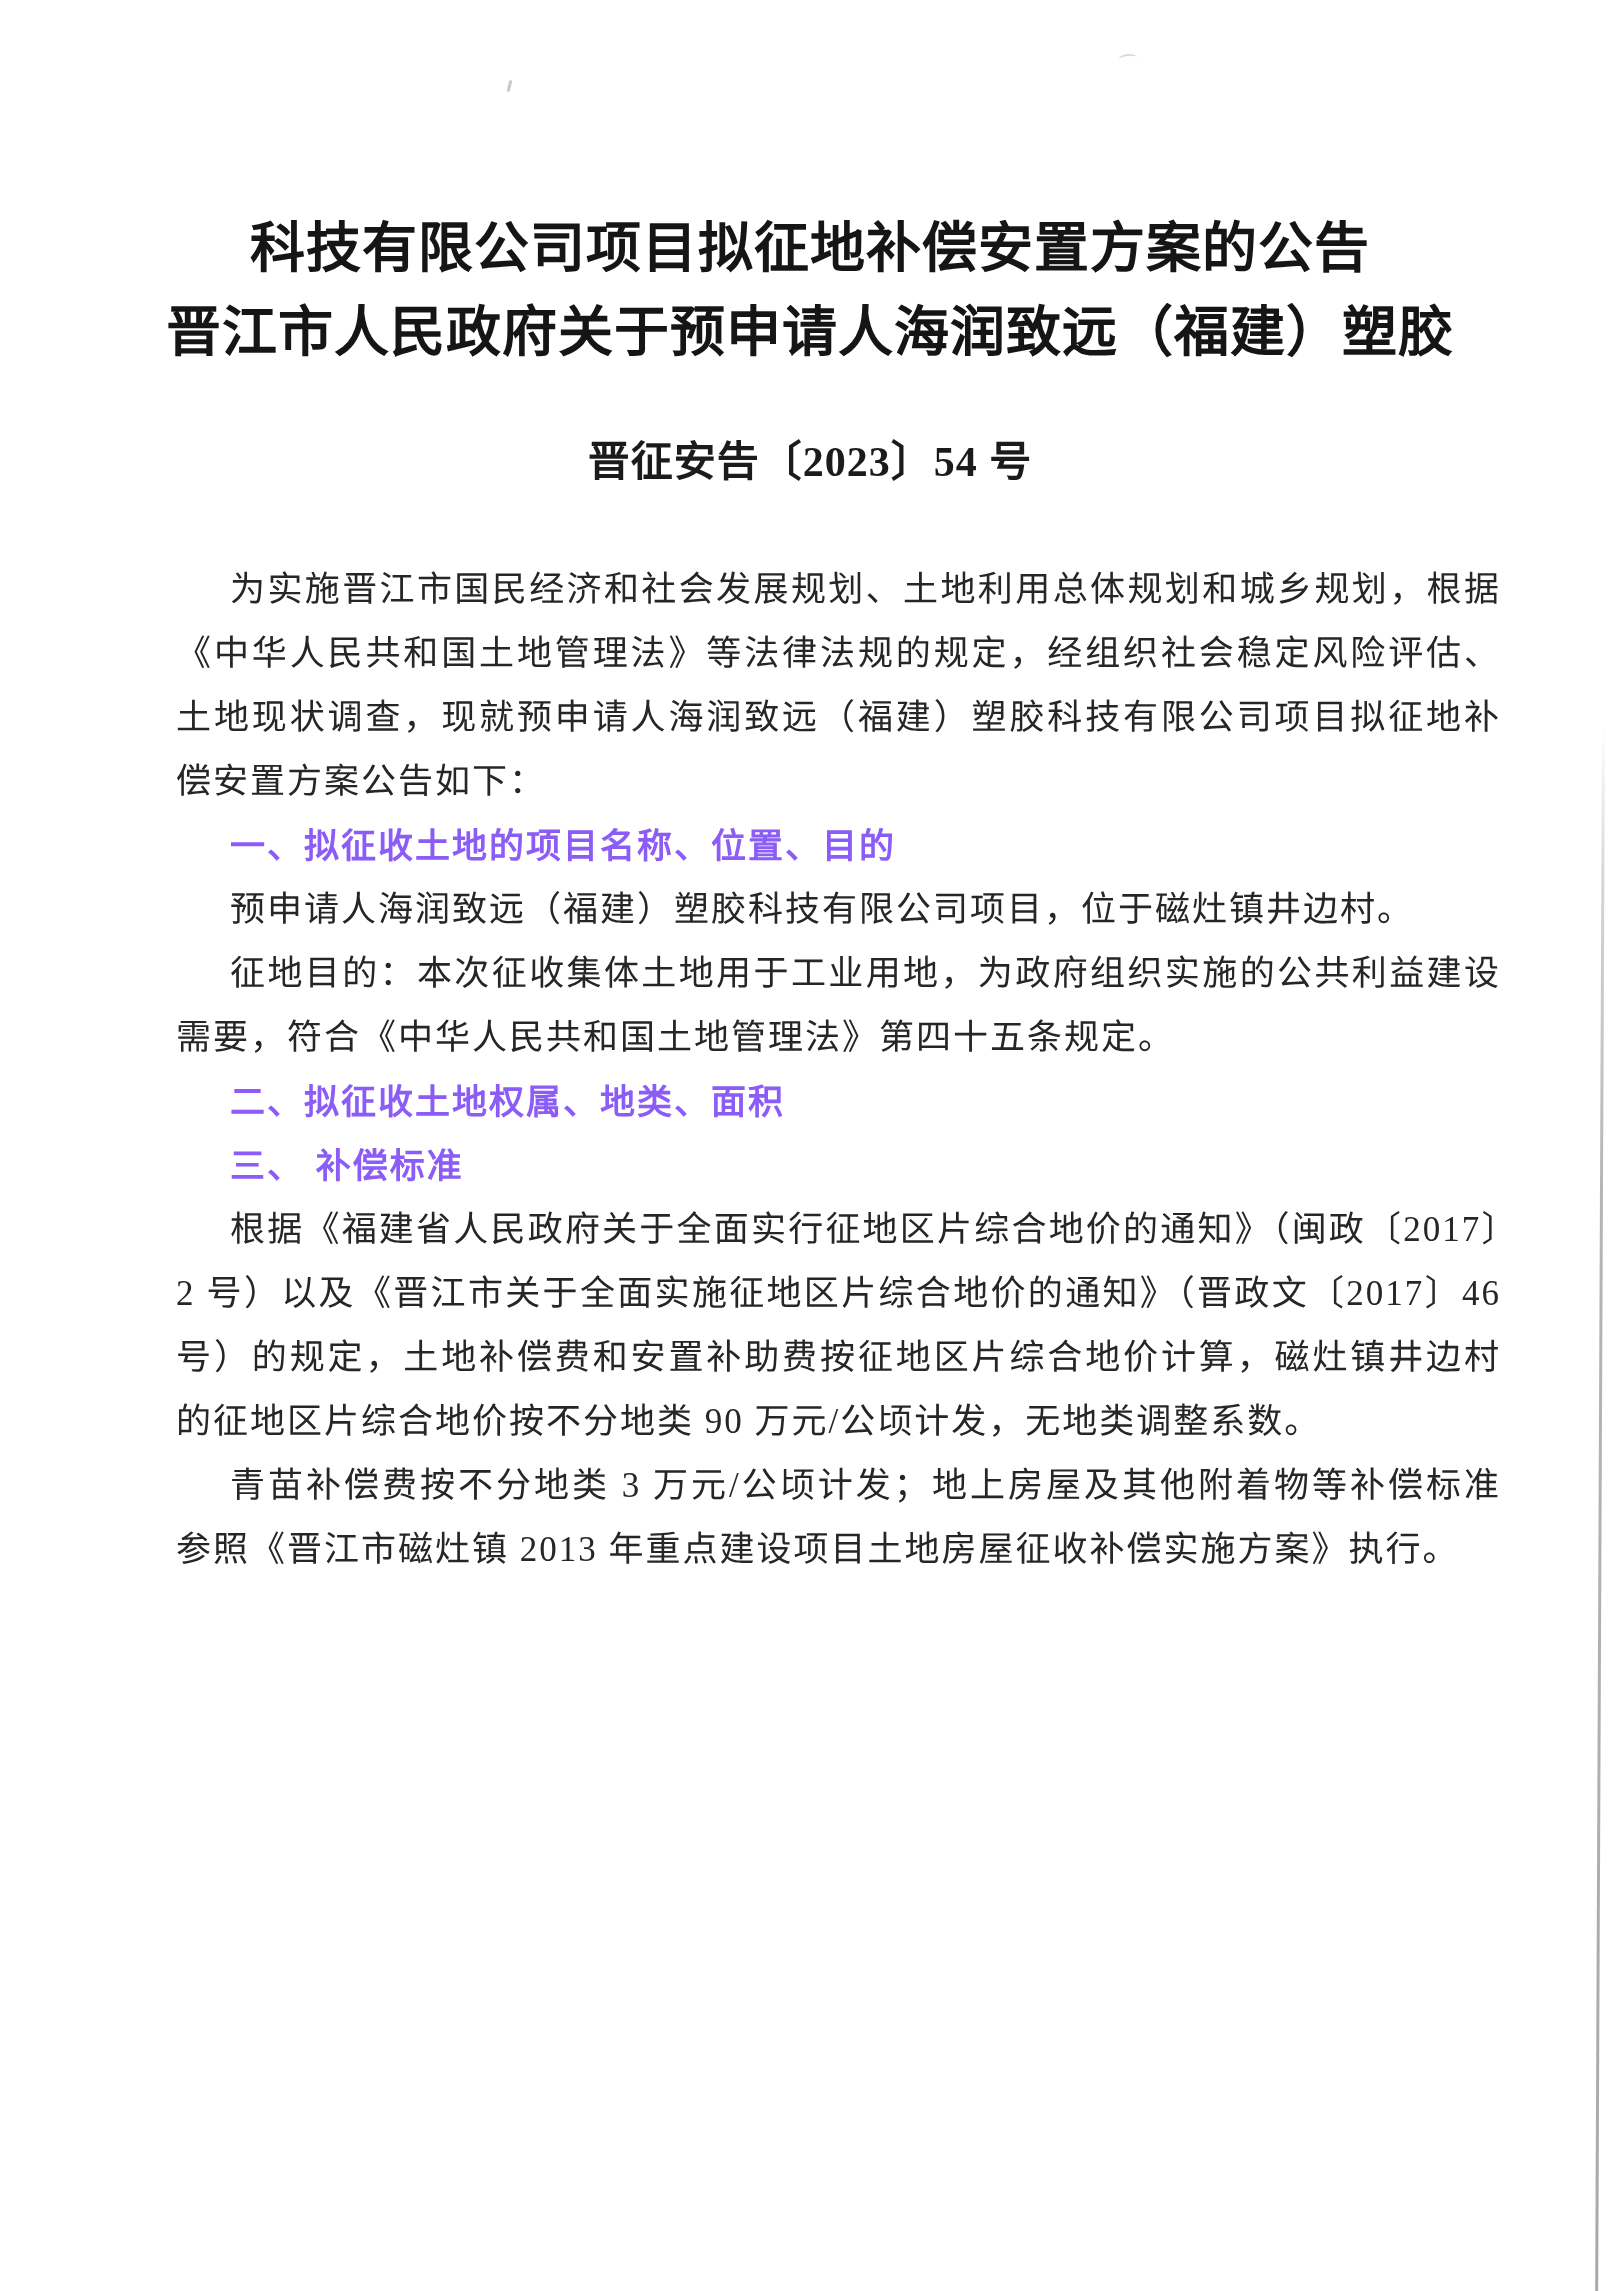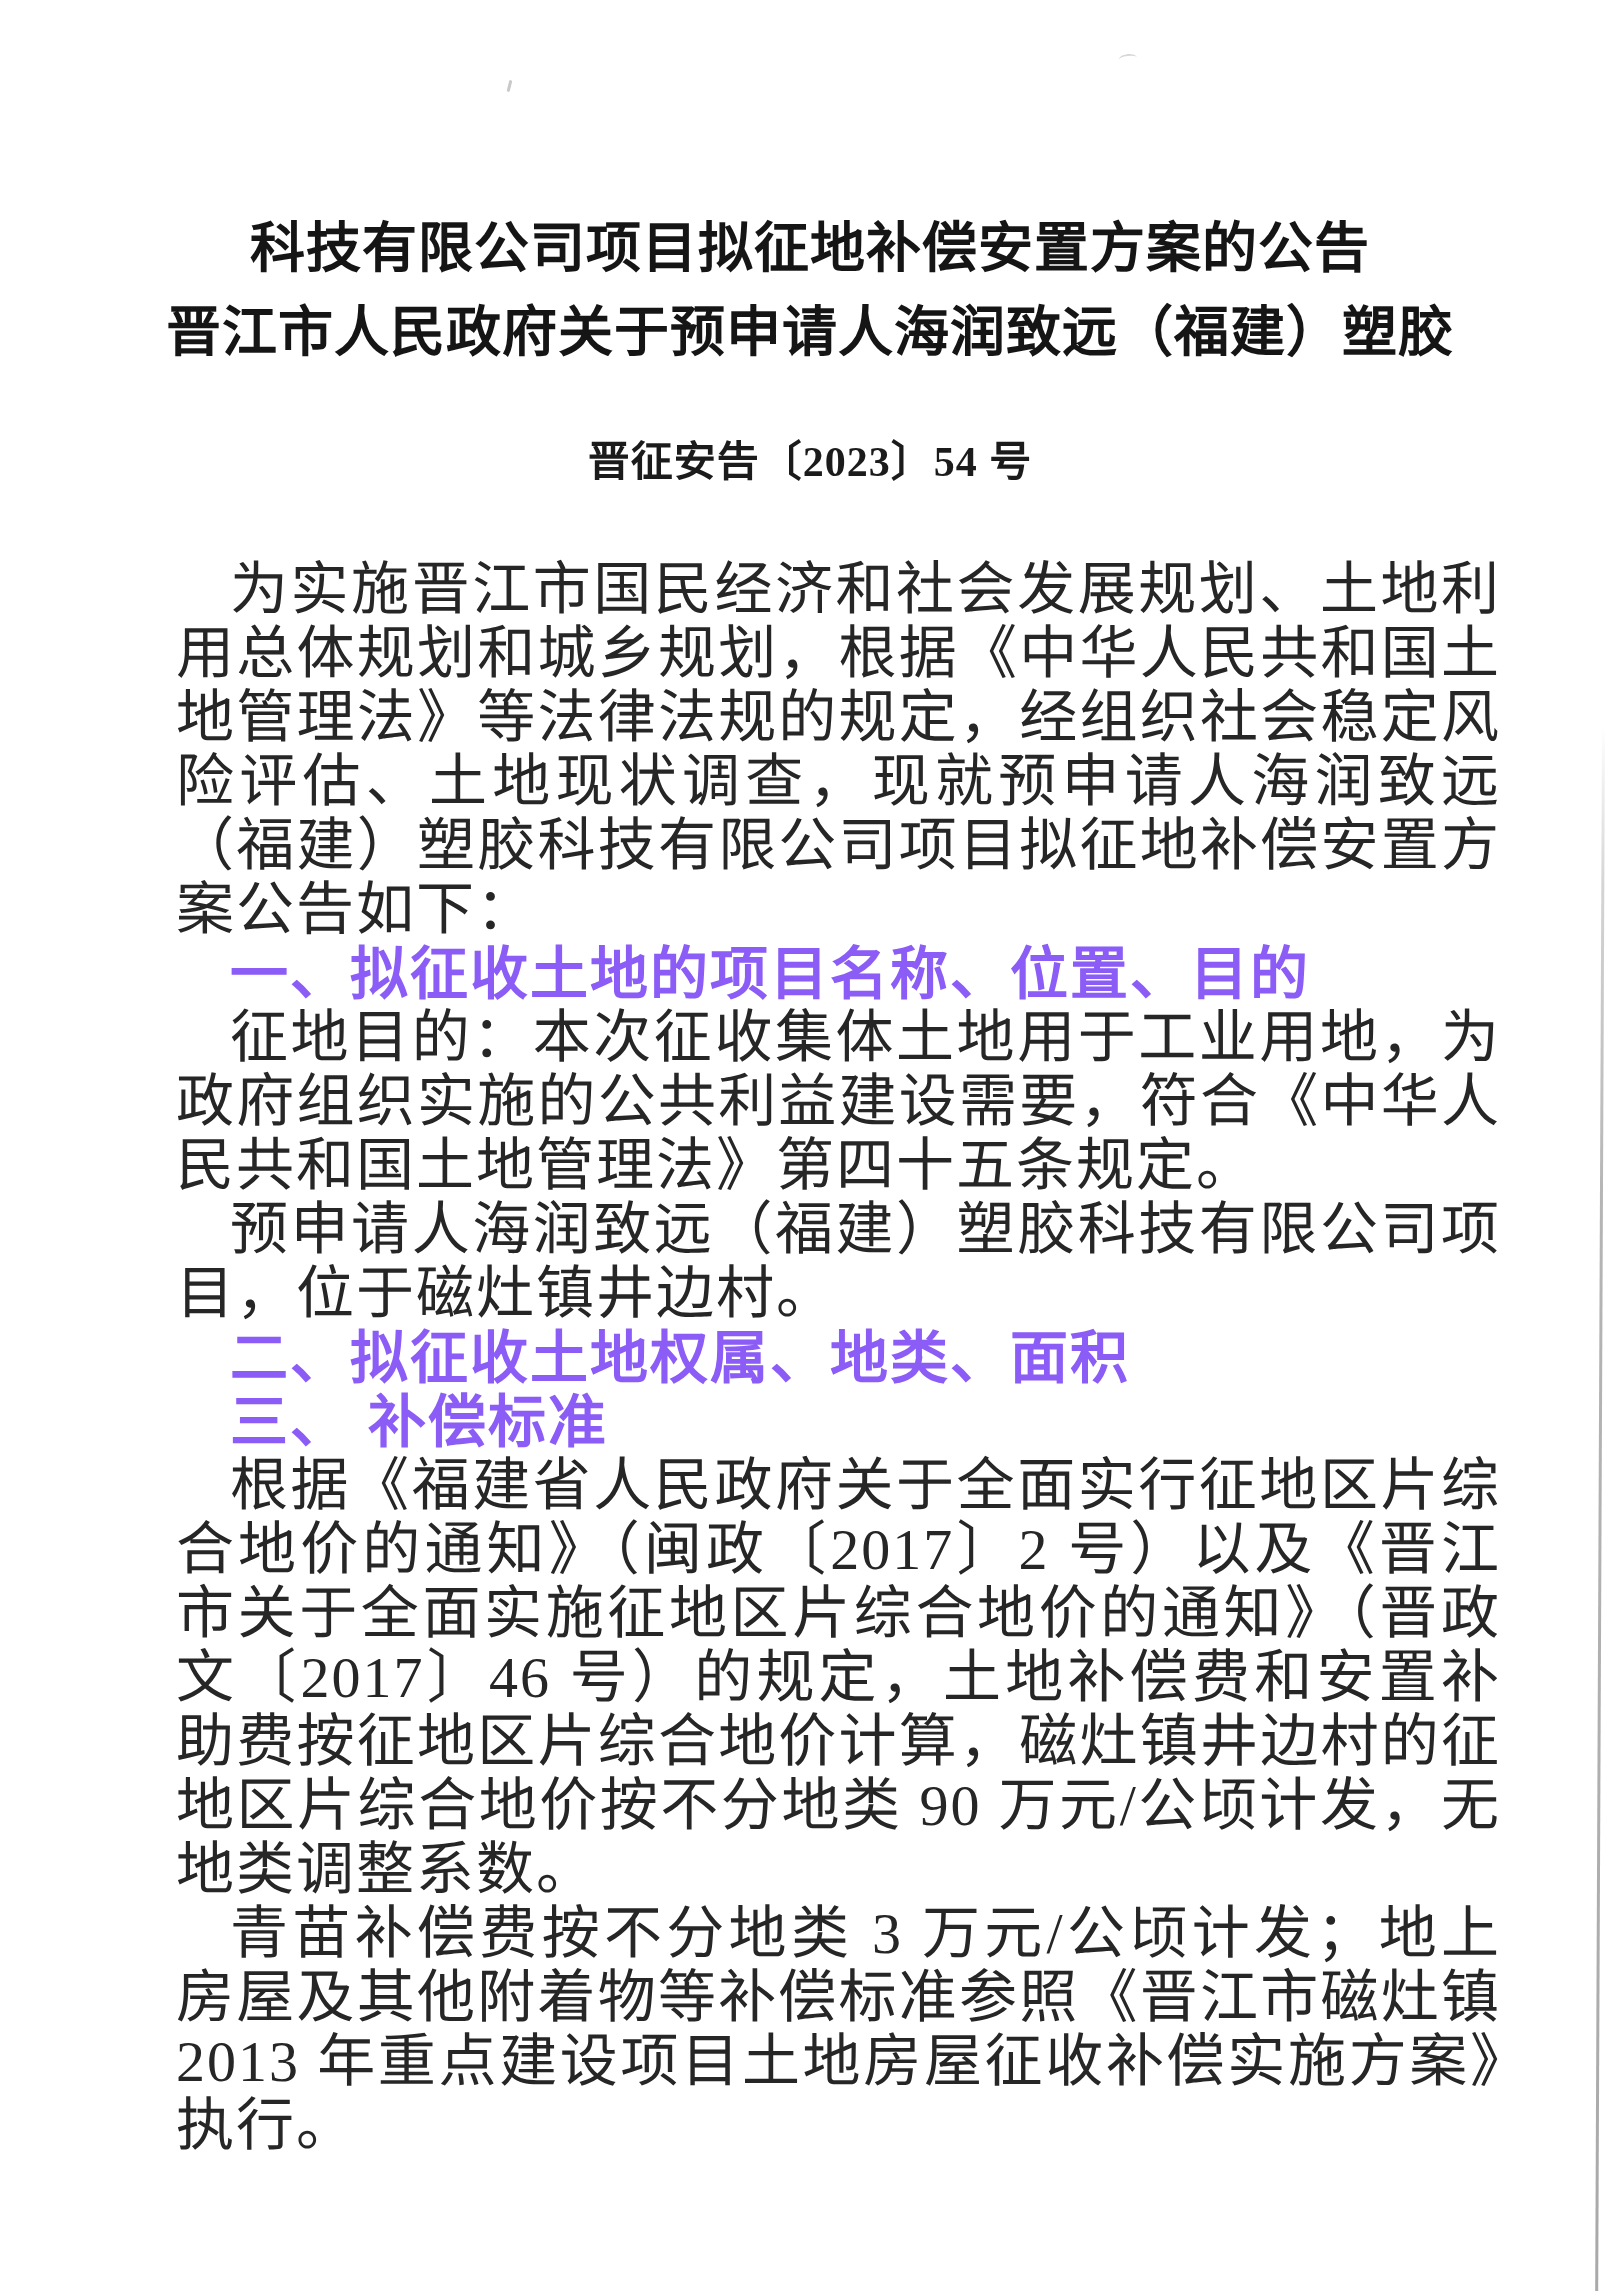--- a/index.html
+++ b/index.html
@@ -28,21 +28,21 @@
     text-align: center;
     font-family: "Liberation Serif", "DejaVu Serif", serif;
     font-weight: bold;
     font-size: 42px;
     line-height: 45px;
     color: #1b1b1b;
     letter-spacing: 1px;
   }
   .doc-body {
     margin: 73px 119px 0 176px;
-    font-size: 58px;
+    font-size: 35px;
     line-height: 64px;
     text-align: justify;
     color: #262626;
     letter-spacing: 2px;
   }
   .doc-body p { margin: 0; padding: 0; text-indent: 54px; }
   .doc-body p.heading {
     font-family: "Liberation Sans", "DejaVu Sans", sans-serif;
     font-weight: bold;
     color: #8b5cf6;
@@ -88,22 +88,22 @@
   <h1 class="doc-title">
     <span class="title-line">科技有限公司项目拟征地补偿安置方案的公告</span>
     <span class="title-line">晋江市人民政府关于预申请人海润致远（福建）塑胶</span>
   </h1>
 
   <div class="doc-number">晋征安告〔2023〕54 号</div>
 
   <section class="doc-body">
     <p class="para">为实施晋江市国民经济和社会发展规划、土地利用总体规划和城乡规划，根据《中华人民共和国土地管理法》等法律法规的规定，经组织社会稳定风险评估、土地现状调查，现就预申请人海润致远（福建）塑胶科技有限公司项目拟征地补偿安置方案公告如下：</p>
     <p class="heading">一、拟征收土地的项目名称、位置、目的</p>
+    <p class="para">预申请人海润致远（福建）塑胶科技有限公司项目，位于磁灶镇井边村。</p>
     <p class="para">征地目的：本次征收集体土地用于工业用地，为政府组织实施的公共利益建设需要，符合《中华人民共和国土地管理法》第四十五条规定。</p>
-    <p class="para">预申请人海润致远（福建）塑胶科技有限公司项目，位于磁灶镇井边村。</p>
     <p class="heading">二、拟征收土地权属、地类、面积</p>
     <p class="heading">三、 补偿标准</p>
     <p class="para">根据《福建省人民政府关于全面实行征地区片综合地价的通知》（闽政〔2017〕2 号）以及《晋江市关于全面实施征地区片综合地价的通知》（晋政文〔2017〕46 号）的规定，土地补偿费和安置补助费按征地区片综合地价计算，磁灶镇井边村的征地区片综合地价按不分地类 90 万元/公顷计发，无地类调整系数。</p>
     <p class="para">青苗补偿费按不分地类 3 万元/公顷计发；地上房屋及其他附着物等补偿标准参照《晋江市磁灶镇 2013 年重点建设项目土地房屋征收补偿实施方案》执行。</p>
   </section>
 
   <div class="scan-edge"></div>
   <div class="scan-speck-1"></div>
   <div class="scan-speck-2"></div>
 

